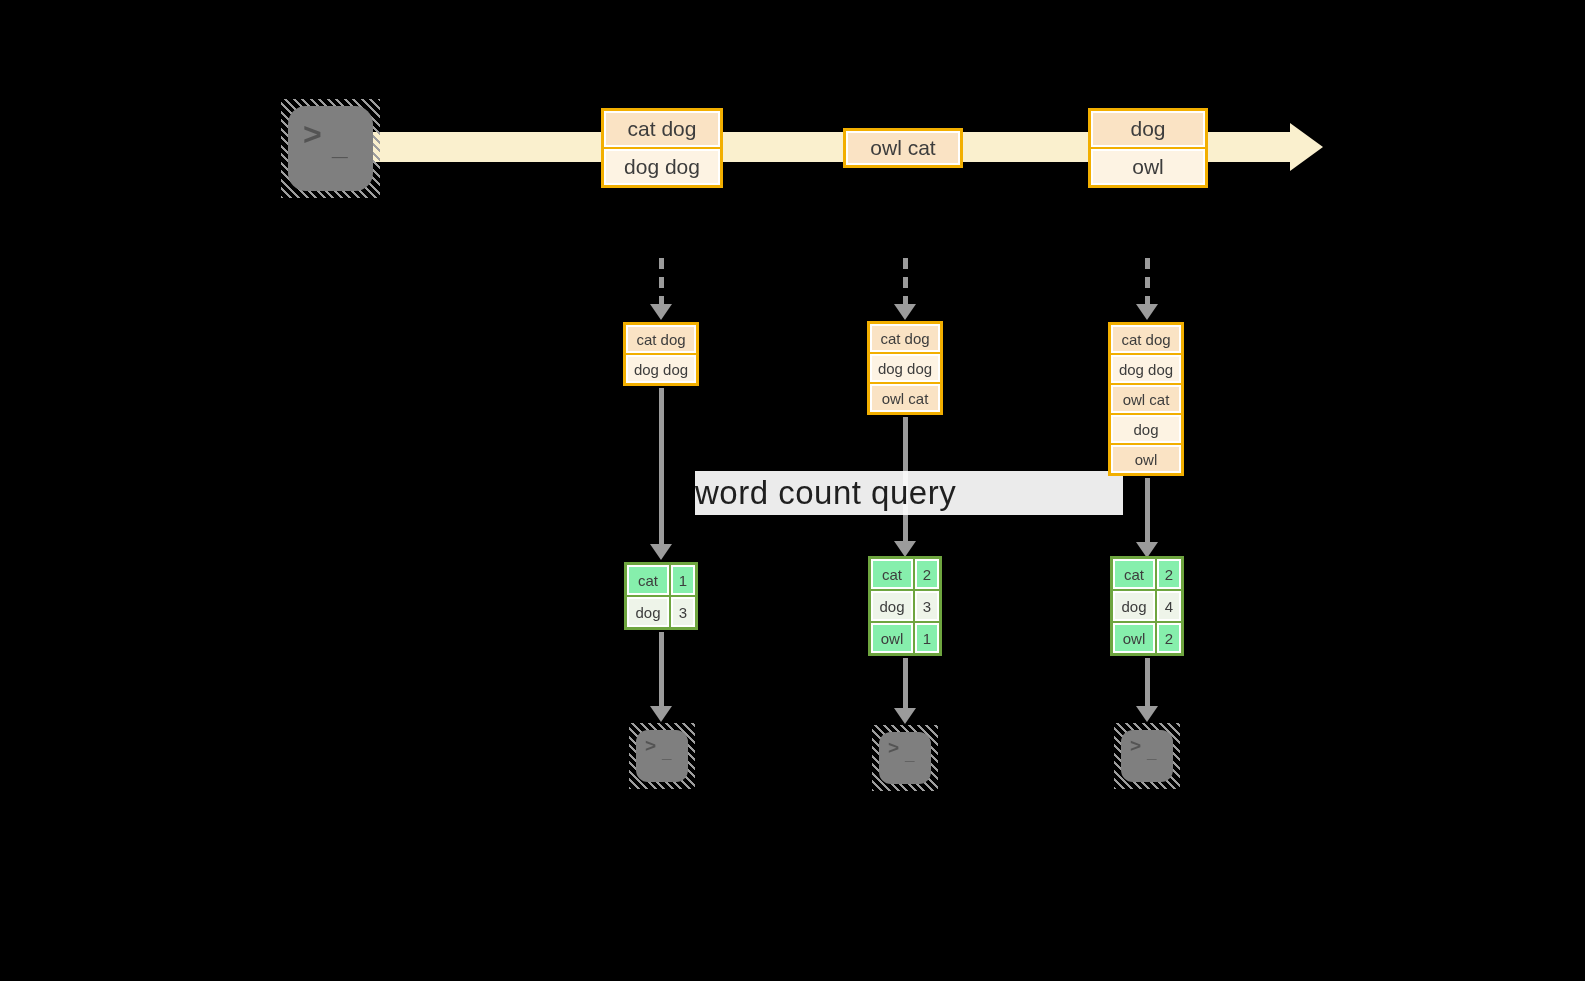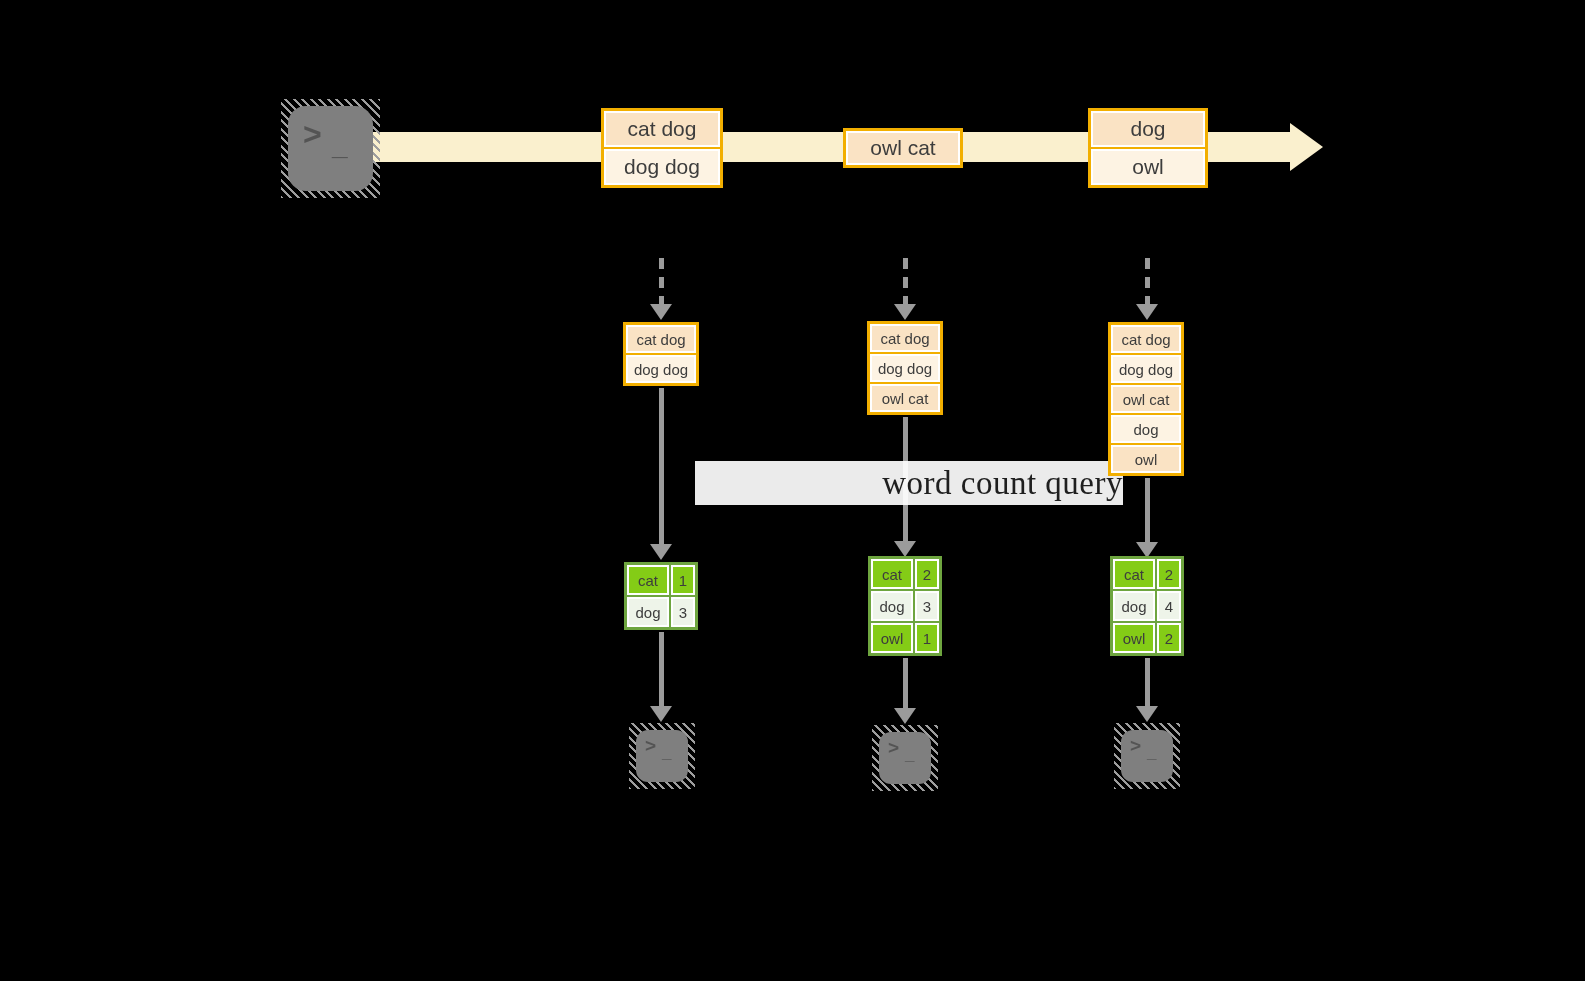--- a/index.html
+++ b/index.html
@@ -23,34 +23,34 @@
   .obox.big .ocell { height: 36px; font-size: 21px; }
   .obox.big1 .ocell { height: 34px; font-size: 21px; }
   .obox.stack { z-index: 5; }
   .obox.stack .ocell { height: 28px; font-size: 15px; }
 
   
   .gtable { position: absolute; background: #6EA53F; border: 3px solid #6EA53F;
             display: grid; grid-template-columns: 42px 24px; gap: 2px; z-index: 2; }
   .gcell { border: 2px solid #fff; height: 30px; display: flex; align-items: center; justify-content: center;
            font-size: 15px; color: #3d3d3d; }
-  .gcell.ra { background: #84cc16; }
+  .gcell.ra { background: #86efac; }
   .gcell.rb { background: #EEF4E9; }
 
   
   .varrow { position: absolute; width: 22px; display: flex; flex-direction: column; align-items: center; z-index: 2; }
   .varrow .shaft { width: 5px; flex: 1; background: #9B9B9B; }
   .varrow.dashed .shaft { background: repeating-linear-gradient(to bottom, #9B9B9B 0 11px, transparent 11px 19px); }
   .varrow .head { width: 0; height: 0; border-left: 11px solid transparent; border-right: 11px solid transparent;
                   border-top: 16px solid #9B9B9B; }
 
   
-  .query-band { position: absolute; left: 695px; top: 461px; width: 428px; height: 44px;
+  .query-band { position: absolute; left: 695px; top: 471px; width: 428px; height: 44px;
                 background: rgba(255,255,255,0.92); z-index: 3;
-                display: flex; align-items: center; justify-content: flex-end; font-family: Liberation Serif, serif; }
+                display: flex; align-items: center; justify-content: flex-start; }
   .query-band span { position: relative; z-index: 4; font-size: 33px; font-weight: 300;
                      color: #1f1f1f; letter-spacing: 0.5px; white-space: nowrap; }
 
   
   .term { position: absolute; z-index: 2; }
   .term .hatch { position: absolute; inset: 0;
                  background: repeating-linear-gradient(45deg, #9e9e9e 0 2px, transparent 2px 6px); }
   .term .body { position: absolute; inset: 7px; background: #7f7f7f; }
   .term .gt, .term .cur { position: absolute; color: #545454; font-weight: 700; line-height: 1; }
   .term-lg { left: 281px; top: 99px; width: 99px; height: 99px; }

